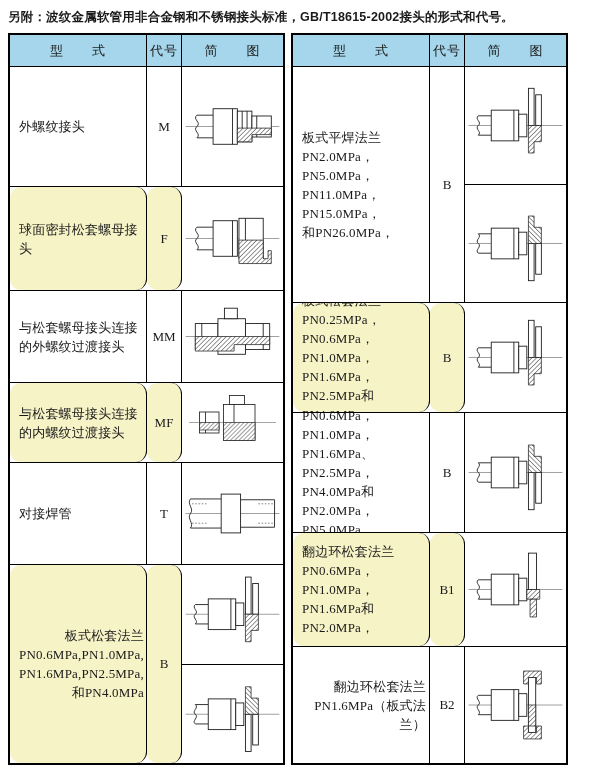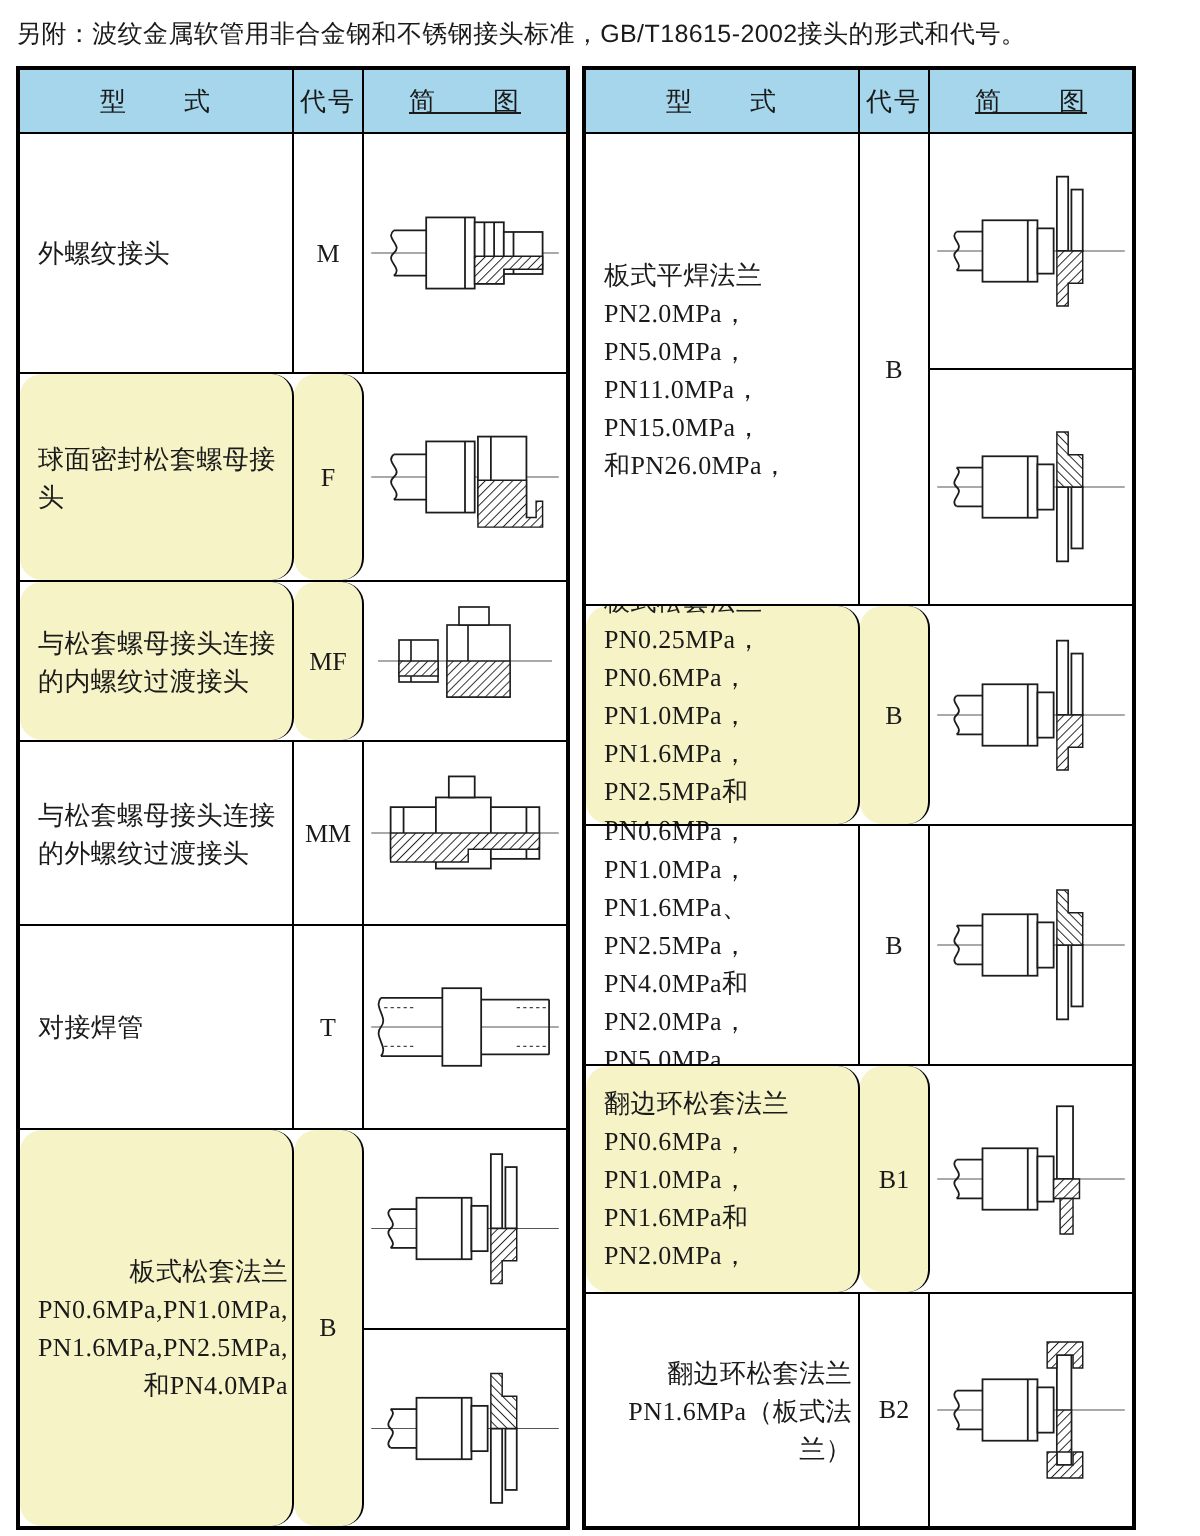--- a/index.html
+++ b/index.html
@@ -1,28 +1,28 @@
 <!DOCTYPE html>
 <html><head>
 <meta charset="utf-8">
 <style>
   html,body{margin:0;padding:0;}
   body{width:600px;height:768px;background:#ffffff;overflow:hidden;
        font-family:"Liberation Serif","DejaVu Serif",serif;color:#1a1a1a;}
   .page{padding:6px 8px 0 8px;}
   .title{font-family:"Liberation Sans","DejaVu Sans",sans-serif;
-         font-weight:normal;font-size:12.5px;line-height:18px;margin:2px 0 7px 0;
+         font-weight:bold;font-size:12.5px;line-height:18px;margin:2px 0 7px 0;
          letter-spacing:.2px;white-space:nowrap;}
   .tables{display:flex;gap:6px;}
   .table{border:2px solid #000;background:#fff;width:277px;box-sizing:border-box;}
   .row{display:flex;border-bottom:1px solid #000;box-sizing:border-box;}
   .row:last-child{border-bottom:none;text-align:right;}
   .cell{border-right:1px solid #000;box-sizing:border-box;display:flex;
         align-items:center;overflow:hidden;background:#fff;}
-  .cell:last-child{border-right:none;text-decoration:underline;}
+  .cell:last-child{border-right:none;}
   .t{width:137px;padding:2px 3px 2px 9px;font-size:13px;line-height:19px;
      white-space:pre-line;letter-spacing:.2px;}
   .c{width:35px;justify-content:center;font-size:13px;}
   .d{flex:1;justify-content:center;padding:2px;}
   .head{height:32px;}
   .head .cell{background:#a5d6eb;justify-content:center;font-size:13px;
               padding:0;letter-spacing:1px;}
   .hl{background:#f6f3c7;border-radius:11px;}
   .h120{height:120px}.h104{height:104px}.h92{height:92px}.h80{height:80px}
   .h102{height:102px}.h198{height:198px}.h236{height:236px}.h110{height:110px}
@@ -185,36 +185,36 @@
       <div class="row h104">
         <div class="cell t hl">球面密封松套螺母接头</div>
         <div class="cell c hl">F</div>
         <div class="cell d">
           <svg class="dia" viewBox="0 0 120 100">
               <use href="#dia-f"></use>
             </svg>
         </div>
       </div>
 
+      <div class="row h92">
+        <div class="cell t">与松套螺母接头连接的外螺纹过渡接头</div>
+        <div class="cell c">MM</div>
+        <div class="cell d">
+          <svg class="dia" viewBox="0 0 120 100">
+              <use href="#dia-mm"></use>
+            </svg>
+        </div>
+      </div>
+
       <div class="row h80">
         <div class="cell t hl">与松套螺母接头连接的内螺纹过渡接头</div>
         <div class="cell c hl">MF</div>
         <div class="cell d">
           <svg class="dia" viewBox="0 0 120 100">
               <use href="#dia-mf"></use>
-            </svg>
-        </div>
-      </div>
-
-      <div class="row h92">
-        <div class="cell t">与松套螺母接头连接的外螺纹过渡接头</div>
-        <div class="cell c">MM</div>
-        <div class="cell d">
-          <svg class="dia" viewBox="0 0 120 100">
-              <use href="#dia-mm"></use>
             </svg>
         </div>
       </div>
 
       <div class="row h102">
         <div class="cell t">对接焊管</div>
         <div class="cell c">T</div>
         <div class="cell d">
           <svg class="dia" viewBox="0 0 120 100">
               <use href="#dia-t"></use>

